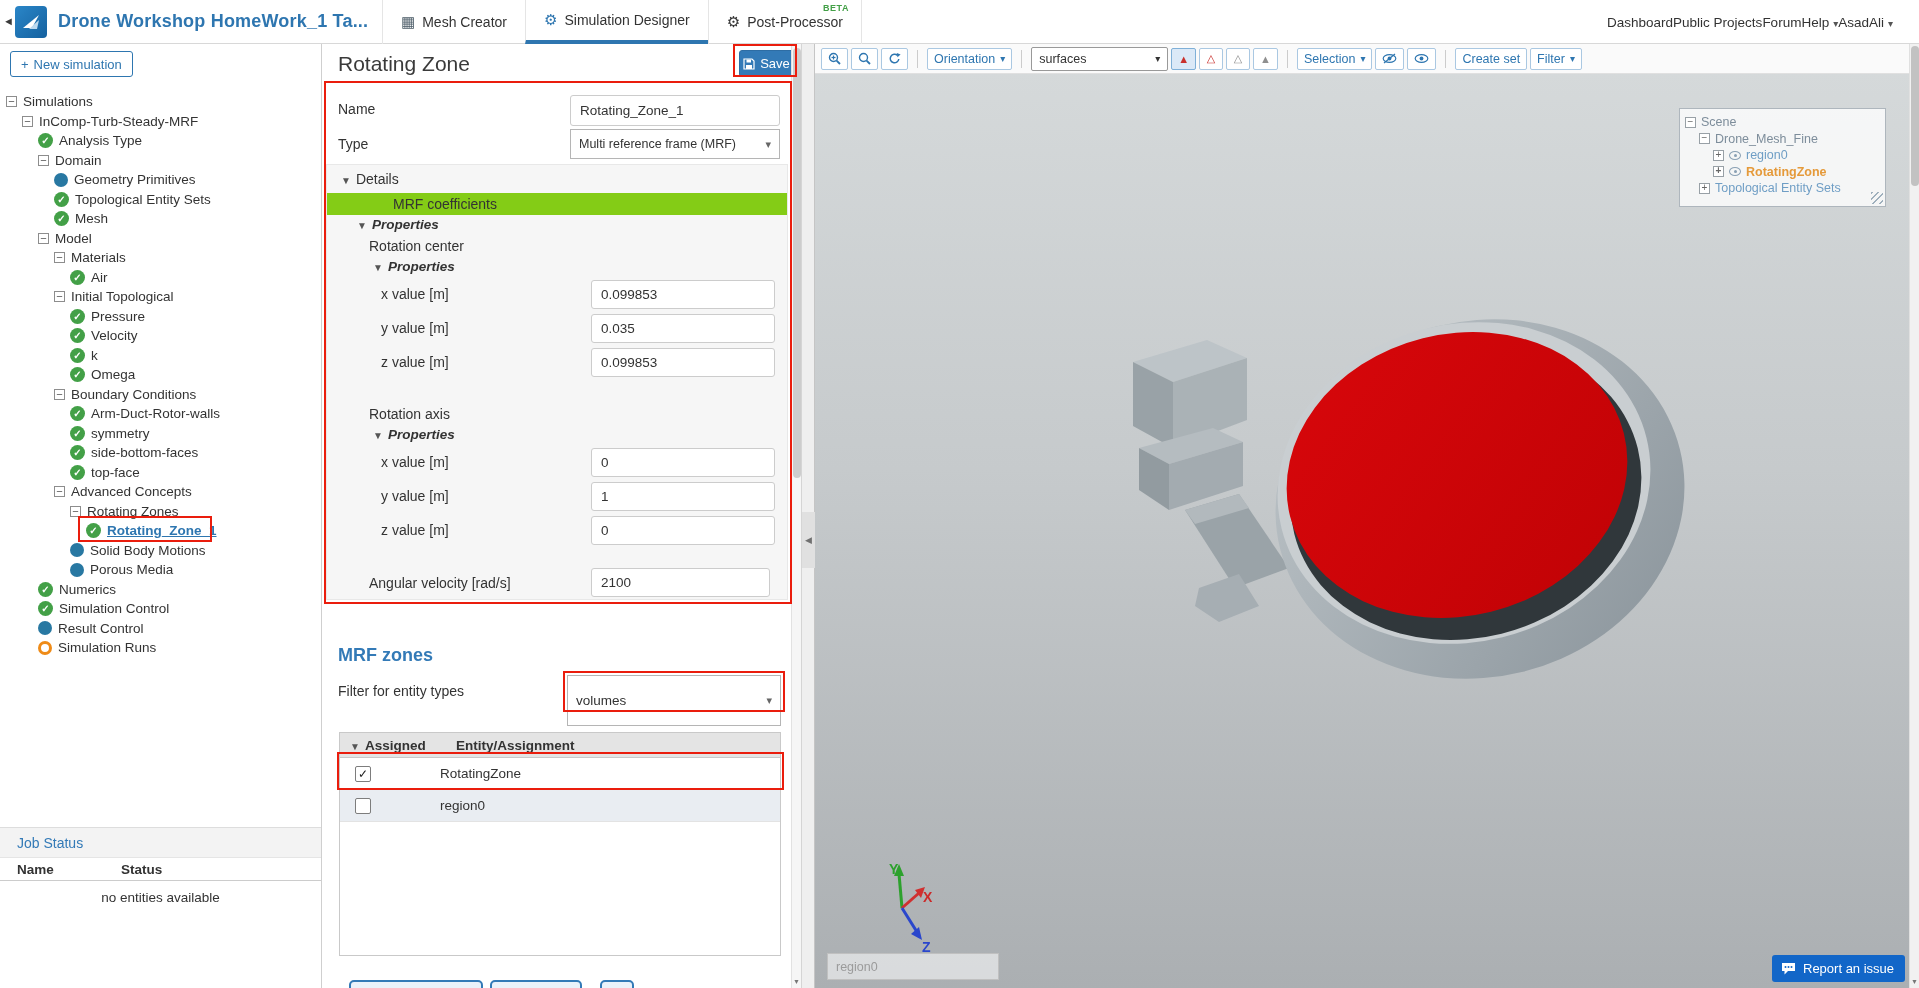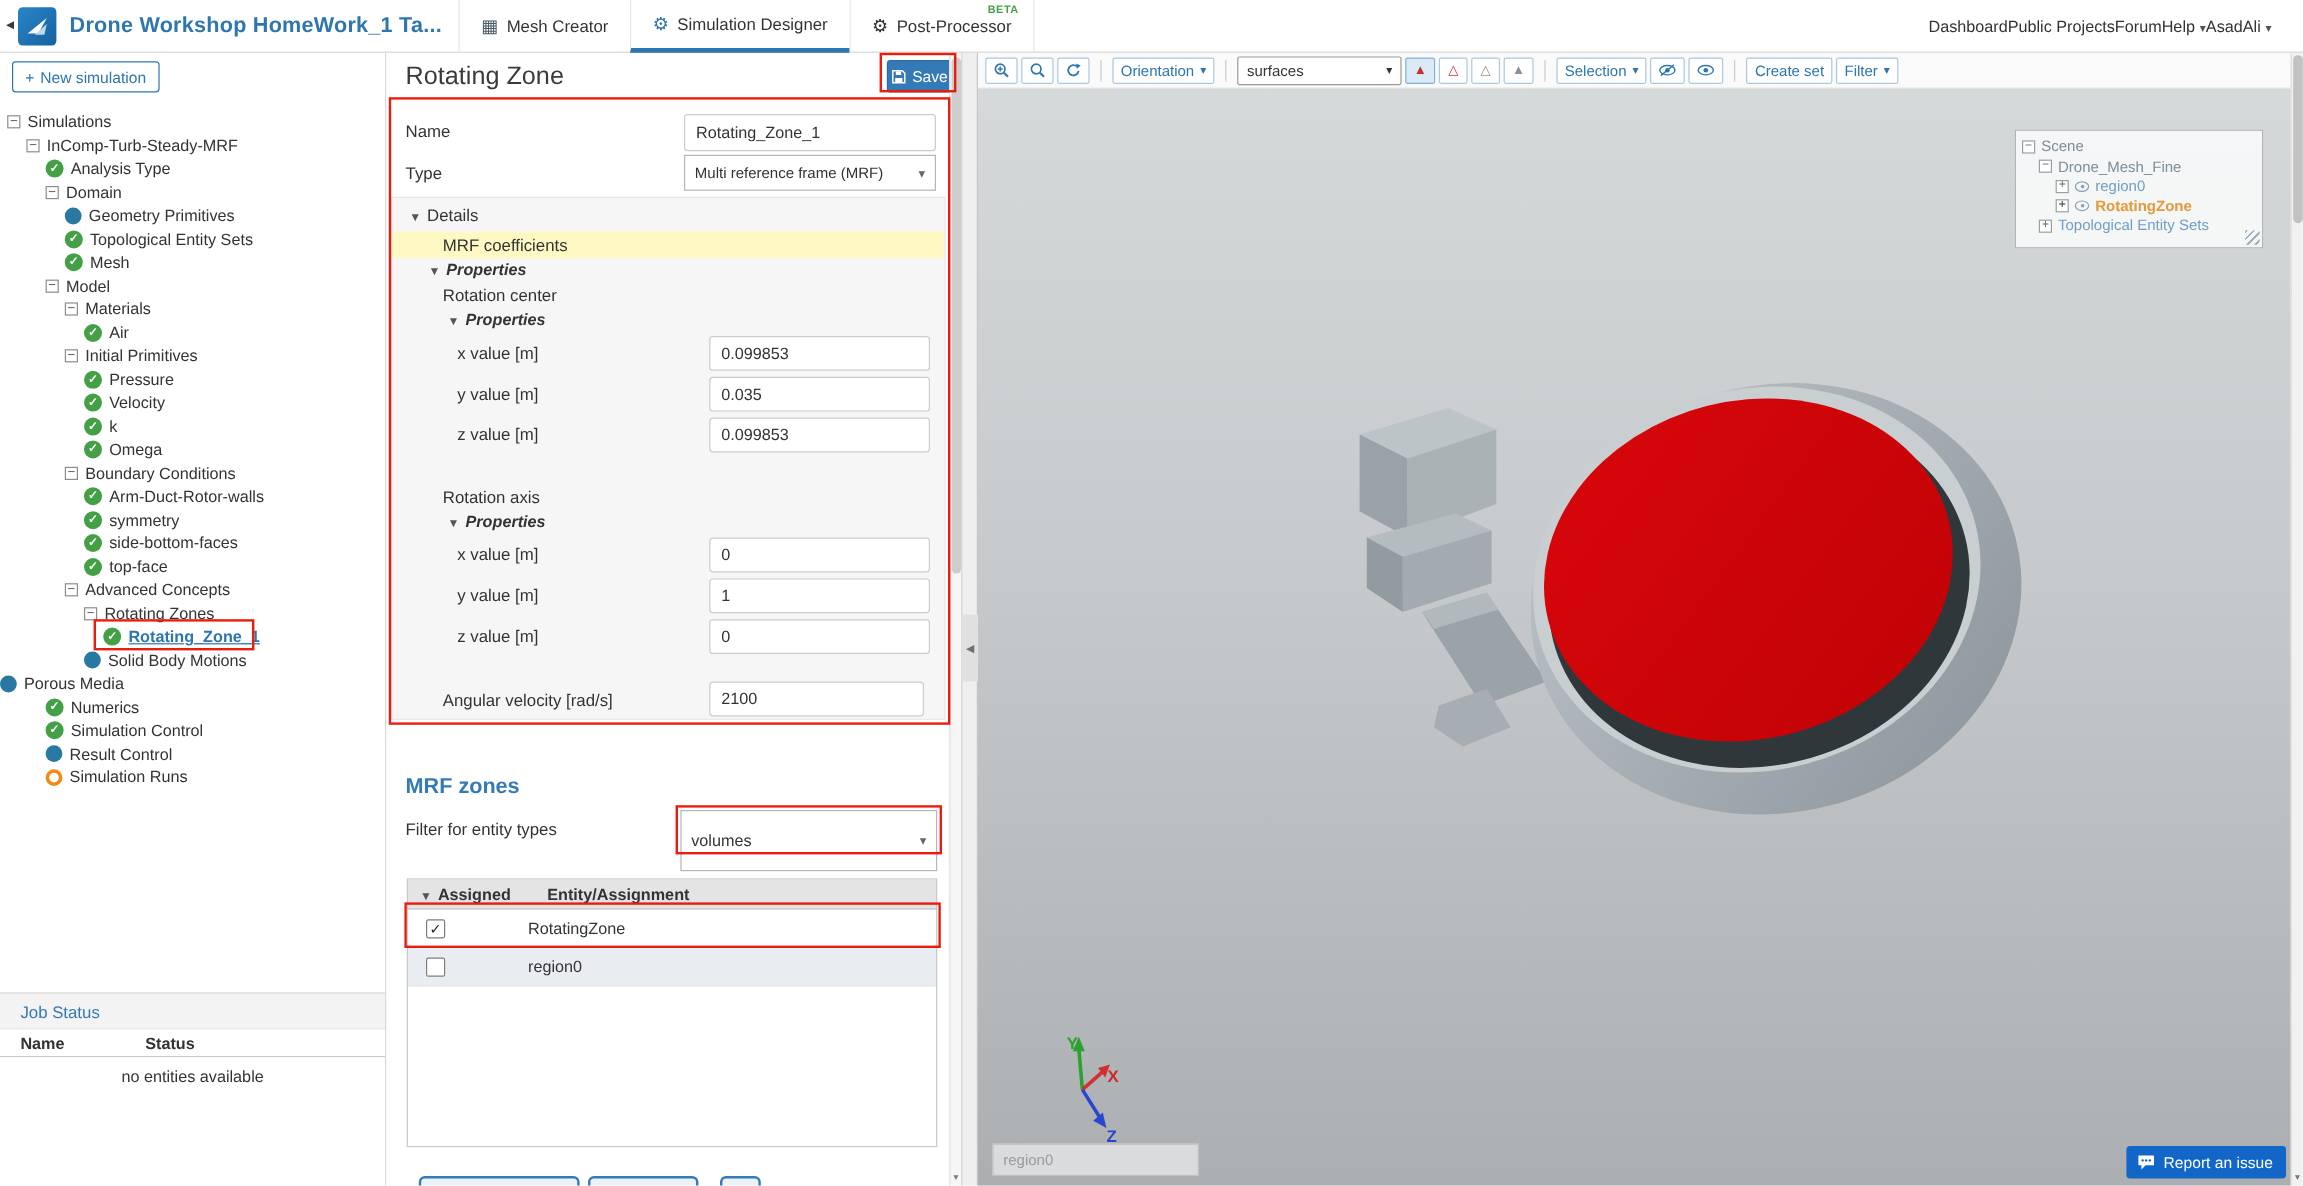--- a/index.html
+++ b/index.html
@@ -43,21 +43,21 @@
   .panel-title { position:absolute; left:16px; top:8px; font-size:21px; color:#3a3a3a; }
   .save-btn { position:absolute; left:417px; top:6px; width:55px; height:27px; background:#337ab7; border:1px solid #2e6da4; border-radius:3px; color:#fff; font-size:13px; display:flex; align-items:center; justify-content:center; gap:5px; cursor:pointer; }
   .form-label { position:absolute; font-size:14px; color:#333; }
   .input { border:1px solid #ccc; border-radius:3px; background:#fff; color:#333; font-size:13.5px; padding:0 9px; font-family:inherit; }
   .fake-select { border:1px solid #b5b5b5; border-radius:0; background:#fff; color:#333; font-size:13.5px; display:flex; align-items:center; justify-content:space-between; padding:0 8px; cursor:pointer; }
   .fake-select .caret { font-size:11px; color:#666; }
   #name-input { position:absolute; left:248px; top:51px; width:210px; height:31px; }
   #type-select { position:absolute; left:248px; top:85px; width:210px; height:30px; }
   .details { position:absolute; left:4px; top:120px; width:462px; height:436px; background:#f6f6f6; border:1px solid #e8e8e8; font-size:14px; color:#333; overflow:hidden; }
   .d-title { height:28px; line-height:28px; padding-left:14px; }
-  .d-strip { height:22px; line-height:22px; padding-left:42px; background:#fef9c3; }
+  .d-strip { height:22px; line-height:22px; padding-left:66px; background:#84cc16; }
   .d-props { height:20px; line-height:20px; font-style:italic; font-weight:bold; font-size:13.5px; }
   .d-sub { height:22px; line-height:22px; padding-left:42px; }
   .d-row { height:34px; display:flex; align-items:center; padding-left:54px; }
   .d-row .d-lbl { width:210px; }
   .d-input { width:184px; height:29px; }
   .d-spacer-a { height:24px; } .d-spacer-b { height:17px; }
   .d-av-row { height:37px; display:flex; align-items:center; padding-left:42px; }
   .d-av-row .d-lbl { width:222px; }
   .tri { font-size:10px; color:#555; margin-right:5px; }
   .mrf-heading { position:absolute; left:16px; top:601px; font-size:18px; font-weight:bold; color:#337ab7; }
@@ -189,21 +189,21 @@
       <div class="tree-row" style="padding-left: 54px;">
         <span class="ti ti-collapse">−</span>
         <span class="tree-label">Materials</span>
       </div>
       <div class="tree-row" style="padding-left: 70px;">
         <span class="ti ti-check">✓</span>
         <span class="tree-label">Air</span>
       </div>
       <div class="tree-row" style="padding-left: 54px;">
         <span class="ti ti-collapse">−</span>
-        <span class="tree-label">Initial Primitives</span>
+        <span class="tree-label">Initial Topological</span>
       </div>
       <div class="tree-row" style="padding-left: 70px;">
         <span class="ti ti-check">✓</span>
         <span class="tree-label">Pressure</span>
       </div>
       <div class="tree-row" style="padding-left: 70px;">
         <span class="ti ti-check">✓</span>
         <span class="tree-label">Velocity</span>
       </div>
       <div class="tree-row" style="padding-left: 70px;">
@@ -243,21 +243,21 @@
         <span class="tree-label">Rotating Zones</span>
       </div>
       <div class="tree-row tree-selected" style="padding-left: 86px;">
         <span class="ti ti-check">✓</span>
         <span class="tree-label">Rotating_Zone_1</span>
       </div>
       <div class="tree-row" style="padding-left: 70px;">
         <span class="ti ti-dot"></span>
         <span class="tree-label">Solid Body Motions</span>
       </div>
-      <div class="tree-row" style="">
+      <div class="tree-row" style="padding-left: 70px;">
         <span class="ti ti-dot"></span>
         <span class="tree-label">Porous Media</span>
       </div>
       <div class="tree-row" style="padding-left: 38px;">
         <span class="ti ti-check">✓</span>
         <span class="tree-label">Numerics</span>
       </div>
       <div class="tree-row" style="padding-left: 38px;">
         <span class="ti ti-check">✓</span>
         <span class="tree-label">Simulation Control</span>

